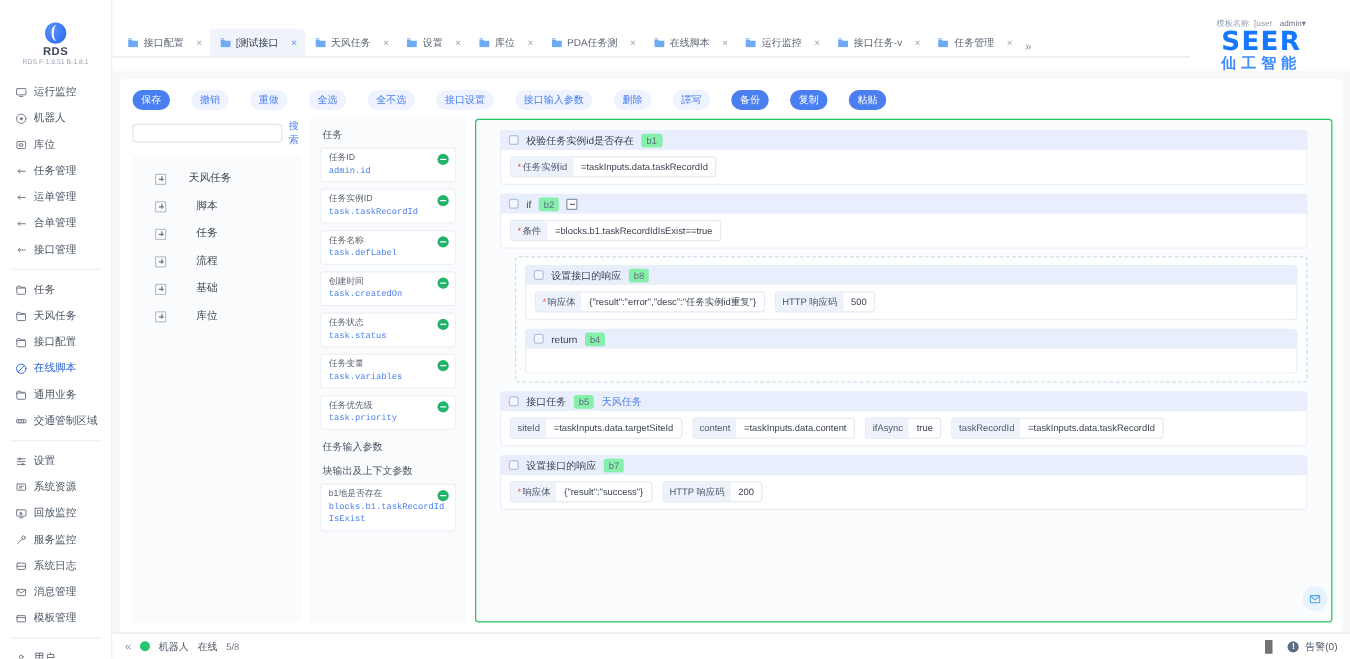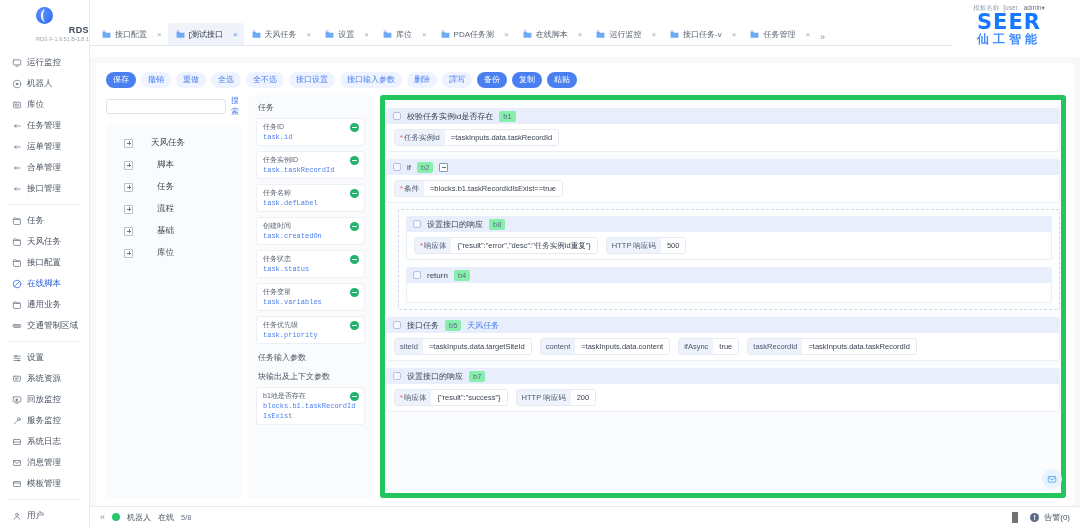--- a/index.html
+++ b/index.html
@@ -9,21 +9,21 @@
     background: #ffffff; overflow: hidden;
   }
   .app { position: relative; width: 1080px; height: 527px; display: flex; }
 
   
   .sidebar {
     width: 90px; height: 527px; background: #ffffff;
     border-right: 1px solid #e8eaed; flex-shrink: 0;
     display: flex; flex-direction: column;
   }
-  .logo-box { padding: 7px 0 5px; text-align: right; }
+  .logo-box { padding: 18px 0 5px; text-align: center; }
   .logo-mark {
     width: 17px; height: 17px; margin: 0 auto 1px; border-radius: 50%;
     background: radial-gradient(circle at 35% 35%, #5b8ff9 0%, #3d7bfa 55%, #2b63d9 100%);
     position: relative;
   }
   .logo-mark::after{
     content:""; position:absolute; left:5px; top:2px; width:7px; height:13px;
     border-left:2px solid #ffffff; border-radius:50% 0 0 50%;
   }
   .logo-name { font-size: 9px; font-weight: bold; color: #3d4a5c; letter-spacing: .4px; }
@@ -45,21 +45,21 @@
   .nav-item.active .nav-ic { color: #2b63d9; }
   .nav-ic svg { width: 10px; height: 10px; display: block; }
 
   
   .right { flex: 1; display: flex; flex-direction: column; min-width: 0; position: relative; }
 
   
   .topbar {
     height: 57px; background: #ffffff; position: relative; flex-shrink: 0;
   }
-  .brand { position: absolute; right: 12px; top: 4px; text-align: center; width: 118px; }
+  .brand { position: absolute; right: 12px; top: 15px; text-align: center; width: 118px; }
   .brand-meta { font-size: 6.5px; color: #98a2b3; margin-bottom: 0px; white-space: nowrap;}
   .brand-meta .bm-user { color:#8f99a8; margin-left: 4px;}
   .brand-meta .bm-admin { color:#6b7483; margin-left: 6px;}
   .brand-seer {
     font-size: 21px; font-weight: bold; color: #1677ff; letter-spacing: 1px;
     line-height: 19px; font-family: "DejaVu Sans", sans-serif;
   }
   .brand-cn { font-size: 12px; color: #3d8bfd; letter-spacing: 4px; line-height: 14px; font-weight: bold;}
 
   
@@ -86,21 +86,21 @@
   
   .work {
     flex: 1; background: #f7f8fa; padding: 6px 6px 0 6px;
     display: flex; flex-direction: column; min-height: 0;
   }
   .panel {
     background: #ffffff; border-radius: 4px; flex: 1;
     display: flex; flex-direction: column; min-height: 0; overflow: hidden;
   }
 
-  .toolbar { display: flex; gap: 5px; padding: 9px 10px 7px 10px; flex-wrap: nowrap; }
+  .toolbar { display: flex; gap: 17px; padding: 9px 10px 7px 10px; flex-wrap: nowrap; }
   .tbtn {
     font-size: 8px; line-height: 14px; padding: 1px 7px; border-radius: 9px;
     background: #eef3ff; color: #4a7ff0; border: 0; cursor: pointer; white-space: nowrap;
   }
   .tbtn.primary { background: #4a7ff0; color: #ffffff; }
 
   .body { flex: 1; display: flex; gap: 7px; padding: 0 8px 8px 10px; min-height: 0; }
 
   
   .treecol { width: 135px; flex-shrink: 0; display: flex; flex-direction: column; }
@@ -143,22 +143,22 @@
     font-size: 7px; color: #4a7ff0; line-height: 10px; word-break: break-all;
   }
   .vdot {
     position: absolute; right: 5px; top: 4px; width: 9px; height: 9px; border-radius: 50%;
     background: #21b36a; display: flex; align-items: center; justify-content: center;
   }
   .vdot::after { content: ""; width: 5px; height: 1.4px; background: #ffffff; border-radius: 1px; }
 
   
   .canvas {
-    flex: 1; min-width: 0; background: #fbfcfe; border: 5px solid #22c55e;
-    border-radius: 3px; padding: 8px 1px; overflow: hidden;
+    flex: 1; min-width: 0; background: #fbfcfe; border: 1px solid #22c55e;
+    border-radius: 3px; padding: 8px 19px; overflow: hidden;
   }
   .blk { margin-bottom: 7px; }
   .blk-head {
     background: #e9eefc; border-radius: 3px 3px 0 0; height: 16px;
     display: flex; align-items: center; gap: 6px; padding: 0 7px;
   }
   .chk {
     width: 8px; height: 8px; border: 1px solid #b6c2de; border-radius: 2px;
     background: #f4f7ff; flex-shrink: 0; cursor: pointer;
   }
@@ -600,21 +600,21 @@
                   <span class="tplus"></span>
                   <span class="tlbl" style="margin-left:24px">库位</span>
                 </div>
               </div>
           </div>
 
           <div class="varcol" id="varcol">
               <div class="vsect">任务</div>
               <div class="vcard">
                 <div class="vtitle">任务ID</div>
-                <div class="vcode">task.id</div>
+                <div class="vcode">admin.id</div>
                 <span class="vdot"></span>
               </div>
               <div class="vcard">
                 <div class="vtitle">任务实例ID</div>
                 <div class="vcode">task.taskRecordId</div>
                 <span class="vdot"></span>
               </div>
               <div class="vcard">
                 <div class="vtitle">任务名称</div>
                 <div class="vcode">task.defLabel</div>

